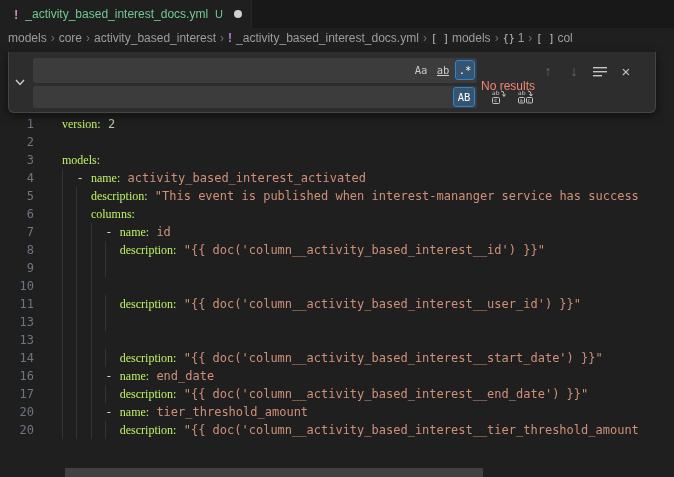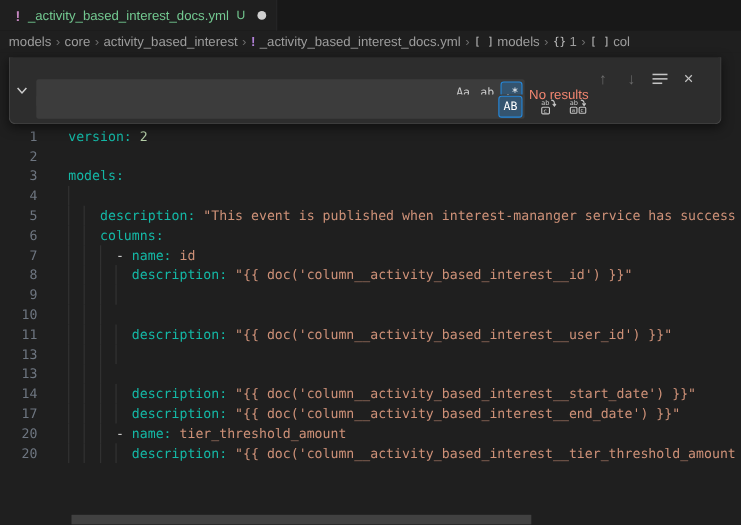--- a/index.html
+++ b/index.html
@@ -25,32 +25,32 @@
   .bc-ic-file{color:#b180d7;font-weight:bold;margin-right:4px;font-size:12px;}
   .bc-ic-sym{color:#c0c0c0;margin-right:3px;font-size:10px;font-family:"DejaVu Sans Mono",monospace;}
 
   
   .editor{position:absolute;left:0;top:115px;width:674px;height:362px;}
   .code-line{position:relative;height:18px;line-height:18px;white-space:pre;
              font-family:"DejaVu Sans Mono",monospace;font-size:12px;color:#d4d4d4;}
   .ln{position:absolute;left:0;top:0;width:34px;text-align:right;color:#6e7681;}
   .guide{position:absolute;top:0;width:1px;height:18px;background:#343434;}
   .code{position:absolute;left:62px;top:0;}
-  .c-key{color:#14b8a6;} .c-str{color:#ce9178;} .c-num{color:#b5cea8;} .c-punct{color:#d4d4d4;}
+  .c-key{color:#bef264;font-family:Liberation Serif, serif;} .c-str{color:#ce9178;} .c-num{color:#b5cea8;} .c-punct{color:#d4d4d4;}
 
   
   .findwidget{position:absolute;left:8px;top:52px;width:648px;height:61px;background:#2d2d2d;
               border:1px solid #454545;border-top:none;border-radius:0 0 6px 6px;
               box-shadow:0 3px 10px rgba(0,0,0,.5);box-sizing:border-box;}
   .toggle-replace{position:absolute;left:1px;top:0;bottom:0;width:20px;display:flex;
                   align-items:center;justify-content:center;color:#cccccc;cursor:pointer;}
   .fw-input{position:absolute;left:24px;width:444px;background:#3c3c3c;border-radius:2px;
             color:#cccccc;font-family:"DejaVu Sans Mono",monospace;font-size:11px;
             padding-left:6px;box-sizing:border-box;overflow:hidden;white-space:pre;}
-  .find-input{top:20px;height:25px;line-height:25px;}
+  .find-input{top:6px;height:25px;line-height:25px;}
   .replace-input{top:34px;height:22px;line-height:22px;}
   .opts{position:absolute;right:2px;top:2px;display:flex;gap:2px;}
   .opt{width:20px;height:20px;border-radius:3px;display:flex;align-items:center;
        justify-content:center;color:#cccccc;font-size:10.5px;cursor:pointer;box-sizing:border-box;}
   .opt.active{background:rgba(36,137,221,.32);border:1px solid #2488db;color:#ffffff;}
   .opt .uline{border-bottom:1px solid #cccccc;padding-bottom:0px;line-height:10px;}
   .ab-btn{position:absolute;right:2px;top:1px;width:22px;height:20px;border-radius:3px;
           background:rgba(36,137,221,.32);border:1px solid #2488db;color:#ffffff;
           display:flex;align-items:center;justify-content:center;font-size:10.5px;
           cursor:pointer;box-sizing:border-box;}
@@ -112,31 +112,32 @@
       <span class="bc-item">
         <span class="bc-ic-sym">[ ]</span>
         <span>col</span>
       </span>
     </div>
 
   <div class="editor" id="editor">
       <div class="code-line"><span class="ln">1</span><span class="code"><span class="c-key">version:</span><span> </span><span class="c-num">2</span></span></div>
       <div class="code-line"><span class="ln">2</span><span class="code"></span></div>
       <div class="code-line"><span class="ln">3</span><span class="code"><span class="c-key">models:</span></span></div>
-      <div class="code-line"><span class="ln">4</span><span class="guide" style="left: 62px;"></span></div>
+      <div class="code-line"><span class="ln">4</span><span class="guide" style="left: 62px;"></span><span class="code"><span>  </span><span class="c-punct">- </span><span class="c-key">name:</span><span> </span><span class="c-str">activity_based_interest_activated</span></span></div>
       <div class="code-line"><span class="ln">5</span><span class="guide" style="left: 62px;"></span><span class="guide" style="left: 76.46px;"></span><span class="code"><span>    </span><span class="c-key">description:</span><span> </span><span class="c-str">"This event is published when interest-mananger service has success</span></span></div>
       <div class="code-line"><span class="ln">6</span><span class="guide" style="left: 62px;"></span><span class="guide" style="left: 76.46px;"></span><span class="code"><span>    </span><span class="c-key">columns:</span></span></div>
       <div class="code-line"><span class="ln">7</span><span class="guide" style="left: 62px;"></span><span class="guide" style="left: 76.46px;"></span><span class="guide" style="left: 90.92px;"></span><span class="code"><span>      </span><span class="c-punct">- </span><span class="c-key">name:</span><span> </span><span class="c-str">id</span></span></div>
       <div class="code-line"><span class="ln">8</span><span class="guide" style="left: 62px;"></span><span class="guide" style="left: 76.46px;"></span><span class="guide" style="left: 90.92px;"></span><span class="guide" style="left: 105.38px;"></span><span class="code"><span>        </span><span class="c-key">description:</span><span> </span><span class="c-str">"{{ doc('column__activity_based_interest__id') }}"</span></span></div>
       <div class="code-line"><span class="ln">9</span><span class="guide" style="left: 62px;"></span><span class="guide" style="left: 76.46px;"></span><span class="guide" style="left: 90.92px;"></span><span class="guide" style="left: 105.38px;"></span><span class="code"></span></div>
       <div class="code-line"><span class="ln">10</span><span class="guide" style="left: 62px;"></span><span class="guide" style="left: 76.46px;"></span><span class="guide" style="left: 90.92px;"></span></div>
       <div class="code-line"><span class="ln">11</span><span class="guide" style="left: 62px;"></span><span class="guide" style="left: 76.46px;"></span><span class="guide" style="left: 90.92px;"></span><span class="guide" style="left: 105.38px;"></span><span class="code"><span>        </span><span class="c-key">description:</span><span> </span><span class="c-str">"{{ doc('column__activity_based_interest__user_id') }}"</span></span></div>
       <div class="code-line"><span class="ln">13</span><span class="guide" style="left: 62px;"></span><span class="guide" style="left: 76.46px;"></span><span class="guide" style="left: 90.92px;"></span><span class="guide" style="left: 105.38px;"></span><span class="code"></span></div>
       <div class="code-line"><span class="ln">13</span><span class="guide" style="left: 62px;"></span><span class="guide" style="left: 76.46px;"></span><span class="guide" style="left: 90.92px;"></span></div>
       <div class="code-line"><span class="ln">14</span><span class="guide" style="left: 62px;"></span><span class="guide" style="left: 76.46px;"></span><span class="guide" style="left: 90.92px;"></span><span class="guide" style="left: 105.38px;"></span><span class="code"><span>        </span><span class="c-key">description:</span><span> </span><span class="c-str">"{{ doc('column__activity_based_interest__start_date') }}"</span></span></div>
+      <div class="code-line"><span class="ln">16</span><span class="guide" style="left: 62px;"></span><span class="guide" style="left: 76.46px;"></span><span class="guide" style="left: 90.92px;"></span><span class="code"><span>      </span><span class="c-punct">- </span><span class="c-key">name:</span><span> </span><span class="c-str">end_date</span></span></div>
       <div class="code-line"><span class="ln">17</span><span class="guide" style="left: 62px;"></span><span class="guide" style="left: 76.46px;"></span><span class="guide" style="left: 90.92px;"></span><span class="guide" style="left: 105.38px;"></span><span class="code"><span>        </span><span class="c-key">description:</span><span> </span><span class="c-str">"{{ doc('column__activity_based_interest__end_date') }}"</span></span></div>
       <div class="code-line"><span class="ln">20</span><span class="guide" style="left: 62px;"></span><span class="guide" style="left: 76.46px;"></span><span class="guide" style="left: 90.92px;"></span><span class="code"><span>      </span><span class="c-punct">- </span><span class="c-key">name:</span><span> </span><span class="c-str">tier_threshold_amount</span></span></div>
       <div class="code-line"><span class="ln">20</span><span class="guide" style="left: 62px;"></span><span class="guide" style="left: 76.46px;"></span><span class="guide" style="left: 90.92px;"></span><span class="guide" style="left: 105.38px;"></span><span class="code"><span>        </span><span class="c-key">description:</span><span> </span><span class="c-str">"{{ doc('column__activity_based_interest__tier_threshold_amount</span></span></div>
     </div>
 
   <div class="findwidget">
     <div class="toggle-replace">
       <svg width="10" height="7" viewBox="0 0 10 7">
         <path d="M1 1 L5 5.5 L9 1" stroke="#cccccc" stroke-width="1.4" fill="none"></path>
       </svg>

